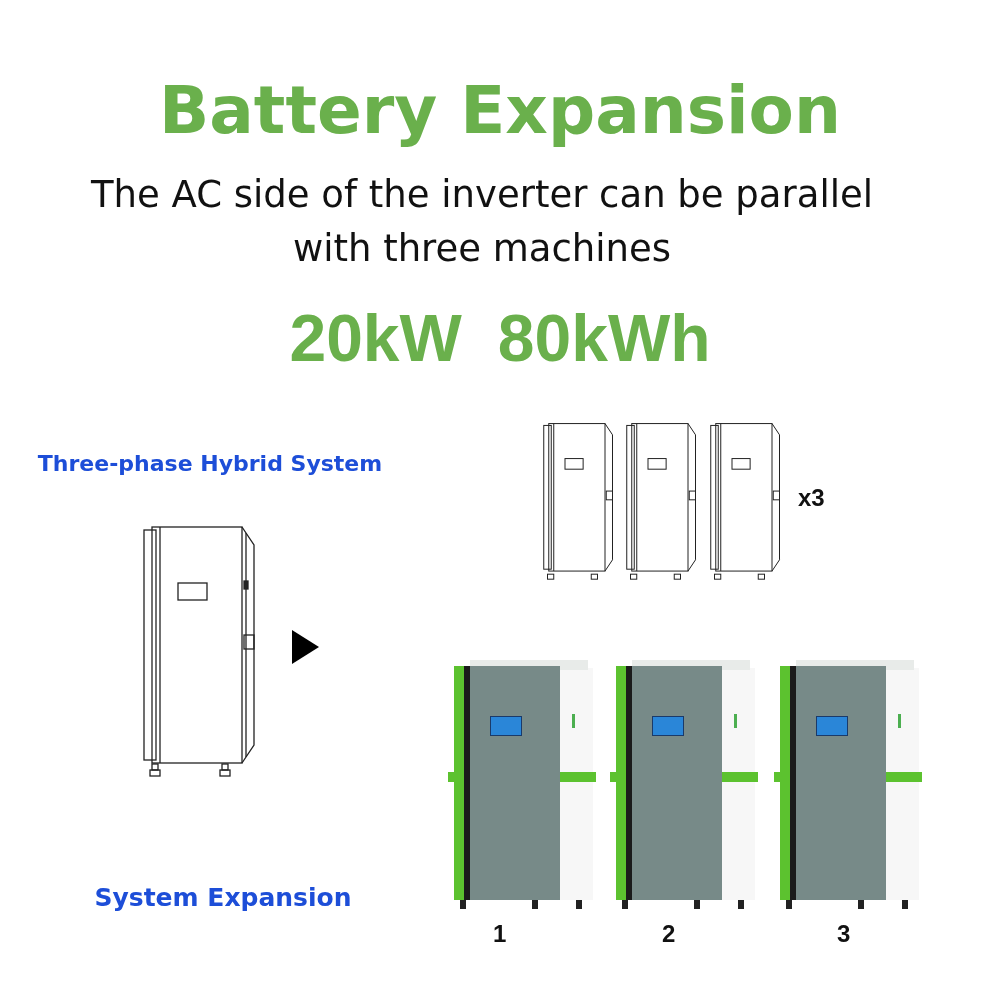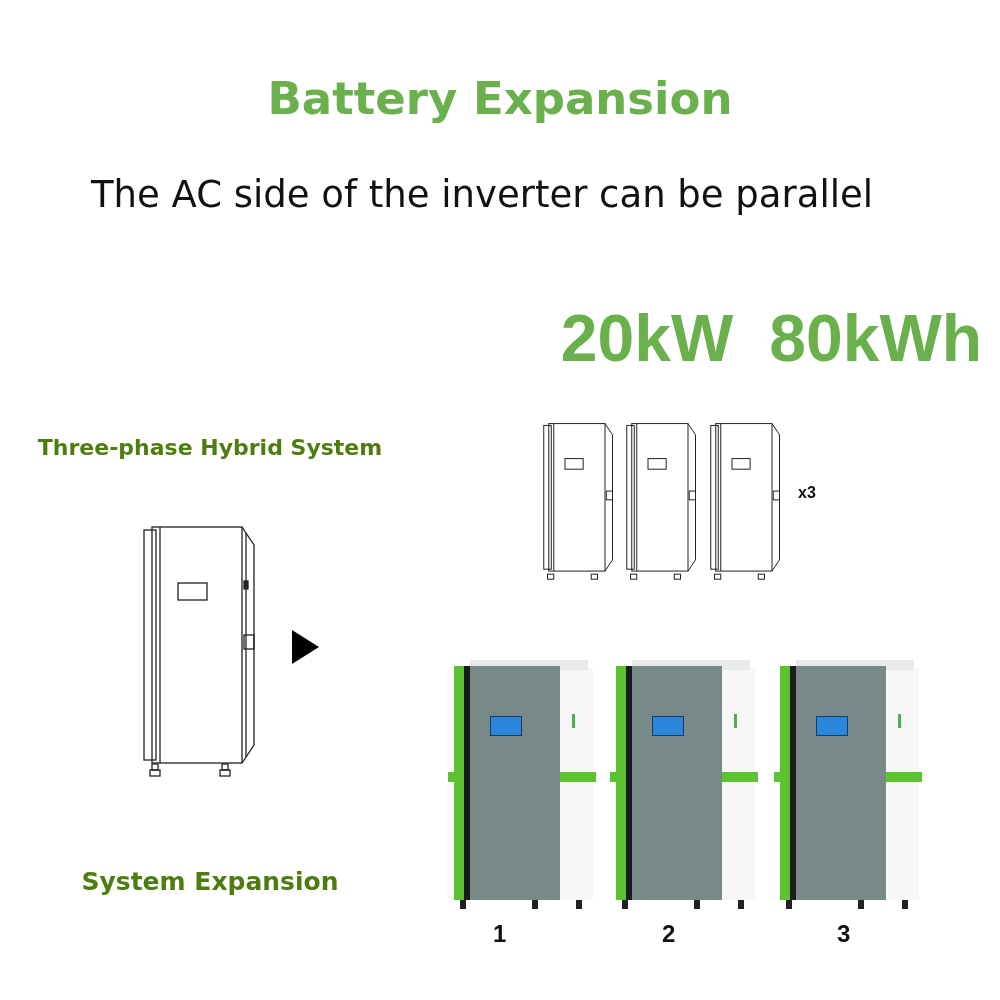--- a/index.html
+++ b/index.html
@@ -1,25 +1,25 @@
 <!DOCTYPE html>
 <html><head>
 <meta charset="utf-8">
 <style>
   html, body { margin:0; padding:0; background:#ffffff; }
   body { width:1000px; height:1000px; position:relative; overflow:hidden; font-family:"DejaVu Sans", sans-serif; }
   .abs { position:absolute; }
-  .title { left:0; width:1000px; top:72px; text-align:center; color:#6ab04c; font-weight:bold; font-size:45px; letter-spacing:0px; }
+  .title { left:0; width:1000px; top:72px; text-align:center; color:#6ab04c; font-weight:bold; font-size:66px; letter-spacing:0px; }
   .subtitle { left:0; width:964px; top:168px; text-align:center; color:#111; font-size:37px; line-height:54px; }
-  .specs { left:0; width:1000px; top:300px; text-align:right; color:#6ab04c; font-weight:bold; font-size:66px; font-family:"Liberation Sans", sans-serif; }
+  .specs { left:0; width:1000px; top:300px; text-align:center; color:#6ab04c; font-weight:bold; font-size:66px; font-family:"Liberation Sans", sans-serif; }
   .specs span { margin:0 18px; }
-  .label-bold { color:#4d7c0f; font-weight:bold; text-align:center; font-size:22px; }
+  .label-bold { color:#1d4ed8; font-weight:bold; text-align:center; font-size:22px;margin-top:16px; }
   .left-label { left:20px; width:380px; top:430px; line-height:36px; }
-  .exp-label { left:40px; width:340px; top:858px; font-size:25px; line-height:48px; }
-  .x3 { left:798px; top:484px; font-size:16px; font-weight:bold; color:#111; font-family:"Liberation Sans", sans-serif; }
+  .exp-label { left:53px; width:340px; top:858px; font-size:25px; line-height:48px; }
+  .x3 { left:798px; top:484px; font-size:24px; font-weight:bold; color:#111; font-family:"Liberation Sans", sans-serif; }
   .arrow { left:292px; top:630px; width:0; height:0; border-top:17px solid transparent; border-bottom:17px solid transparent; border-left:27px solid #000; }
   .num { top:920px; font-size:24px; font-weight:bold; color:#111; font-family:"Liberation Sans", sans-serif; }
   
   .lineart { position:absolute; }
   
   .cab { position:absolute; width:140px; height:255px; }
   .cab .side { position:absolute; left:95px; top:8px; width:45px; height:232px; background:#f7f7f7; border-left:1px solid #e0e0e0; }
   .cab .top { position:absolute; left:18px; top:0; width:118px; height:10px; background:#e8ebe9; }
   .cab .front { position:absolute; left:18px; top:6px; width:90px; height:234px; background:#778a88; }
   .cab .edge-black { position:absolute; left:12px; top:6px; width:6px; height:234px; background:#1b1b1b; }
@@ -29,20 +29,21 @@
   .cab .screen { position:absolute; left:38px; top:56px; width:30px; height:18px; background:#2a86d8; border:1px solid #1a3a6a; }
   .cab .logo { position:absolute; left:120px; top:54px; width:3px; height:14px; background:#4caf50; }
   .cab .wheel { position:absolute; top:240px; width:6px; height:9px; background:#222; }
 </style>
 </head>
 <body>
 
 <div class="abs title">Battery Expansion</div>
 <div class="abs subtitle">
   <div>The AC side of the inverter can be parallel</div>
+  <div>with three machines</div>
 </div>
 <div class="abs specs">
   <span>20kW</span><span>80kWh</span>
 </div>
 
 <div class="abs label-bold left-label">
   <div>Three-phase Hybrid System</div>
 </div>
 
 <svg class="lineart" style="left:138px;top:525px" width="120" height="255" viewBox="0 0 120 255">

